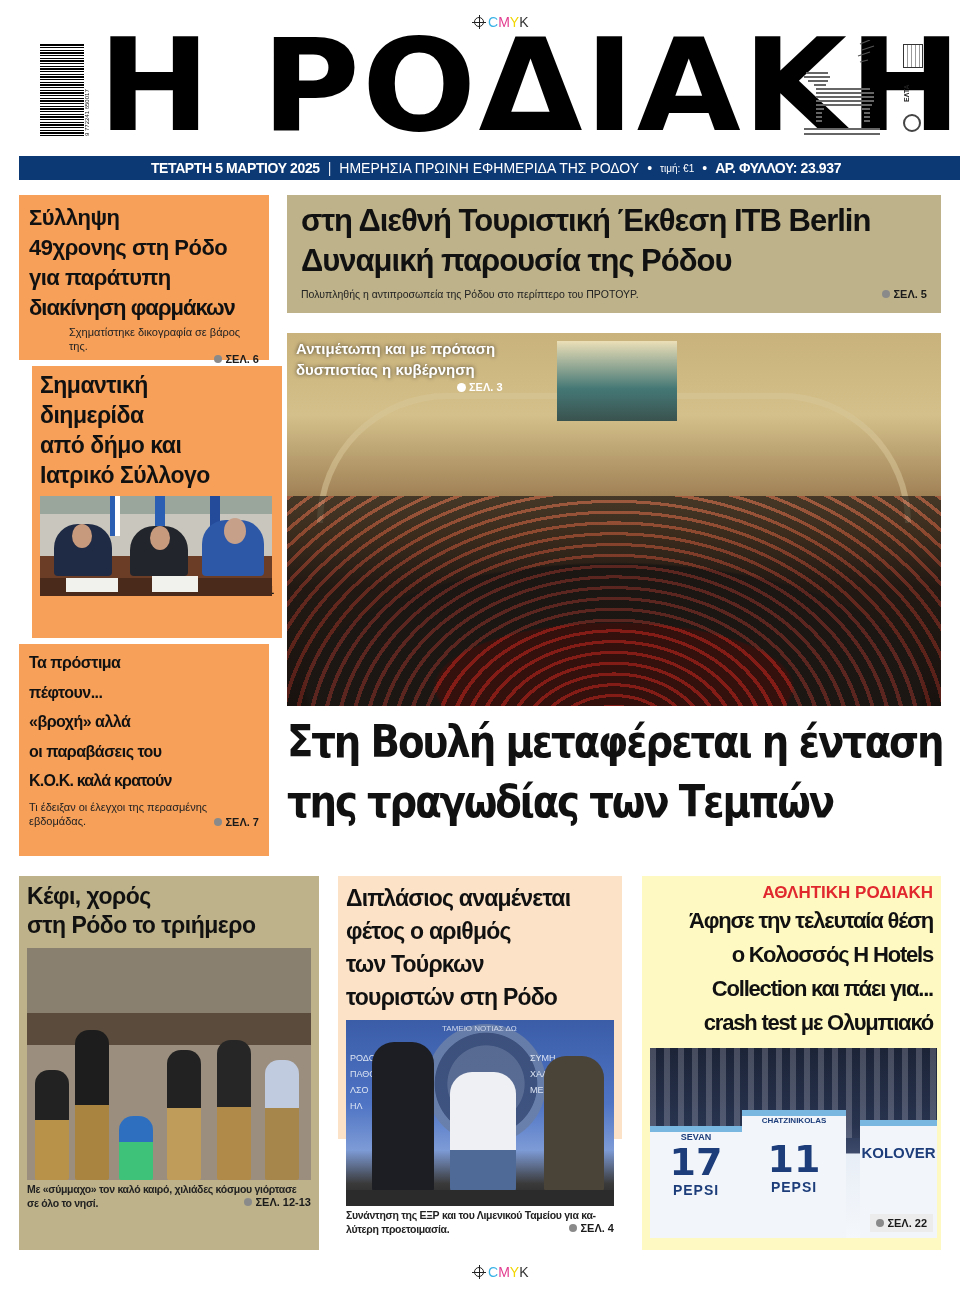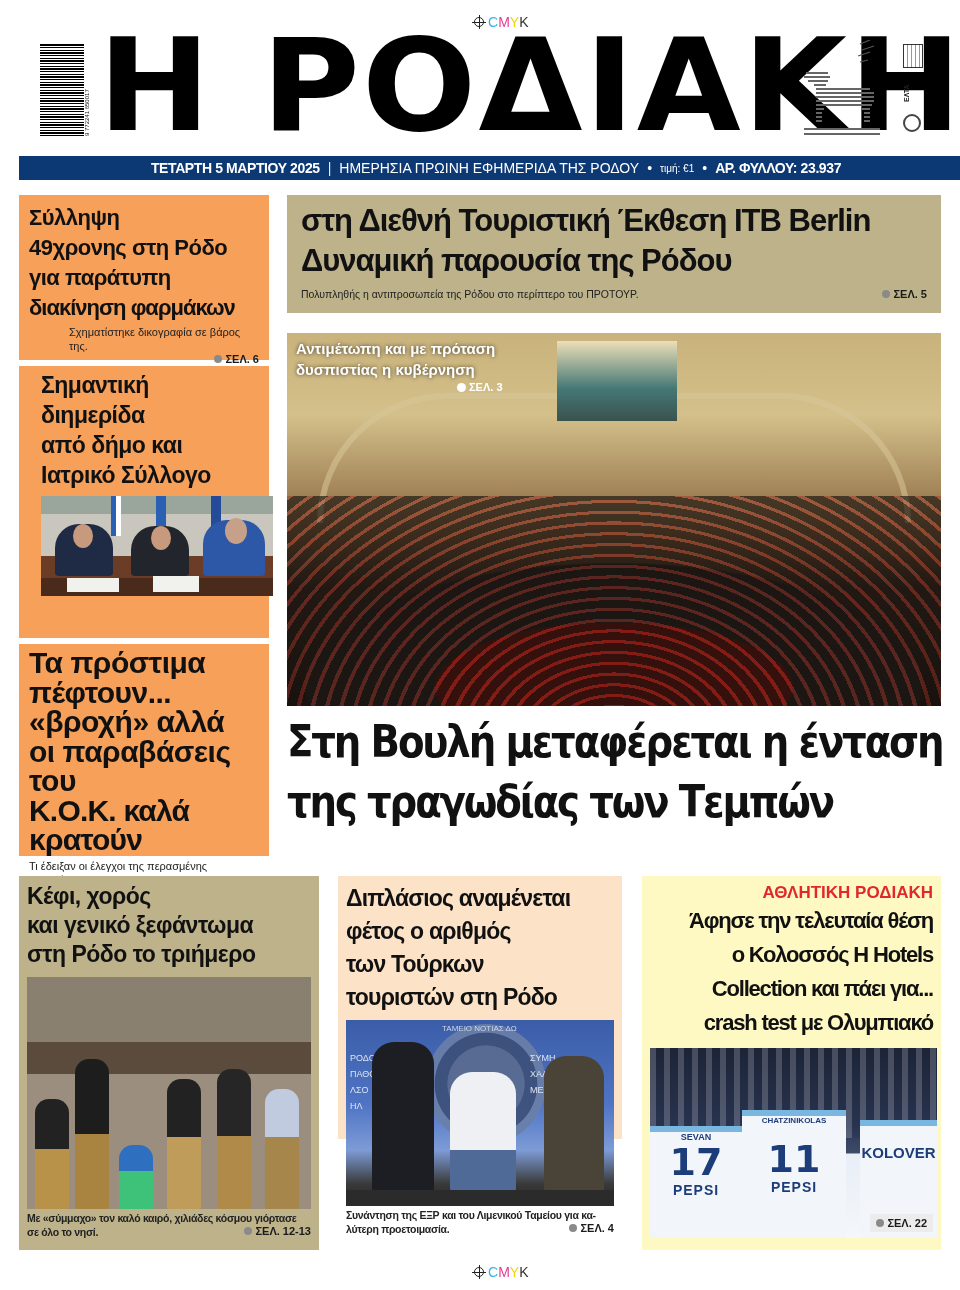--- a/index.html
+++ b/index.html
@@ -151,21 +151,21 @@
     <div>για παράτυπη</div>
     <div style="letter-spacing:-1px;">διακίνηση φαρμάκων</div>
   </div>
   <div class="sub" style="margin-top:2px;margin-left:40px;">Σχηματίστηκε δικογραφία σε βάρος της.</div>
   <div class="pageref" style="justify-content:flex-end;">
     <span class="dot"></span>
     <span>ΣΕΛ. 6</span>
   </div>
 </div>
 
-<div class="abs box-orange" style="left:19px; top:366px; width:250px; height:272px; padding:4px 22px;">
+<div class="abs box-orange" style="left:32px; top:366px; width:250px; height:272px; padding:4px 8px;">
   <div class="hl" style="font-size:23px; line-height:30px;">
     <div>Σημαντική</div>
     <div>διημερίδα</div>
     <div>από δήμο και</div>
     <div>Ιατρικό Σύλλογο</div>
   </div>
   <div class="photo meeting" style="position:relative; width:232px; height:100px; margin-top:6px;">
     <div class="flag" style="left:70px; background:linear-gradient(90deg,#2b5fb3 0 50%,#fff 50%);"></div>
     <div class="flag" style="left:115px; background:#2b5fb3;"></div>
     <div class="flag" style="left:170px; background:#244a9a;"></div>
@@ -178,21 +178,21 @@
     <div style="position:absolute; left:26px; bottom:4px; width:52px; height:14px; background:#f1f1ee;"></div>
     <div style="position:absolute; left:112px; bottom:4px; width:46px; height:16px; background:#f1f1ee;"></div>
   </div>
   <div class="pageref" style="justify-content:flex-end; margin-top:-12px;">
     <span class="dot"></span>
     <span>ΣΕΛ. 11</span>
   </div>
 </div>
 
 <div class="abs box-orange" style="left:19px; top:644px; width:250px; height:212px; padding:4px 10px;">
-  <div class="hl" style="font-size:30px; line-height:29.5px;">
+  <div class="hl" style="font-size:16px; line-height:29.5px;">
     <div>Τα πρόστιμα</div>
     <div>πέφτουν...</div>
     <div>«βροχή» αλλά</div>
     <div>οι παραβάσεις του</div>
     <div style="letter-spacing:-0.8px;">Κ.Ο.Κ. καλά κρατούν</div>
   </div>
   <div class="sub" style="margin-top:4px;">
     <div>Τι έδειξαν οι έλεγχοι της περασμένης</div>
     <div>εβδομάδας.</div>
   </div>
@@ -233,21 +233,20 @@
 <div class="abs" style="left:287px; top:712px; width:660px;">
   <div style="font-family:'DejaVu Sans', sans-serif; font-weight:bold; font-size:45px; line-height:60px; letter-spacing:-2.5px; color:#111; transform:scaleX(0.86); transform-origin:left top; white-space:nowrap;">
     <div>Στη Βουλή μεταφέρεται η ένταση</div>
     <div>της τραγωδίας των Τεμπών</div>
   </div>
 </div>
 
 <div class="abs box-khaki" style="left:19px; top:876px; width:300px; height:374px; padding:6px 8px;">
   <div class="hl" style="font-size:23px; line-height:29px;">
     <div>Κέφι, χορός</div>
-    <div>και γενικό ξεφάντωμα</div>
     <div>στη Ρόδο το τριήμερο</div>
   </div>
   <div class="photo carnival" style="width:284px; height:232px; margin-top:8px;">
     <div class="dancer" style="left:8px; height:110px; background:linear-gradient(180deg,#222 0 45%,#b9924a 45%);"></div>
     <div class="dancer" style="left:48px; height:150px; background:linear-gradient(180deg,#1d1d1d 0 50%,#a88440 50%);"></div>
     <div class="dancer" style="left:92px; height:64px; background:linear-gradient(180deg,#2f6fc0 0 40%,#3ec27a 40%);"></div>
     <div class="dancer" style="left:140px; height:130px; background:linear-gradient(180deg,#222 0 45%,#c09c5a 45%);"></div>
     <div class="dancer" style="left:190px; height:140px; background:linear-gradient(180deg,#262626 0 48%,#b08a48 48%);"></div>
     <div class="dancer" style="left:238px; height:120px; background:linear-gradient(180deg,#c0cbe0 0 40%,#a6864a 40%);"></div>
   </div>

